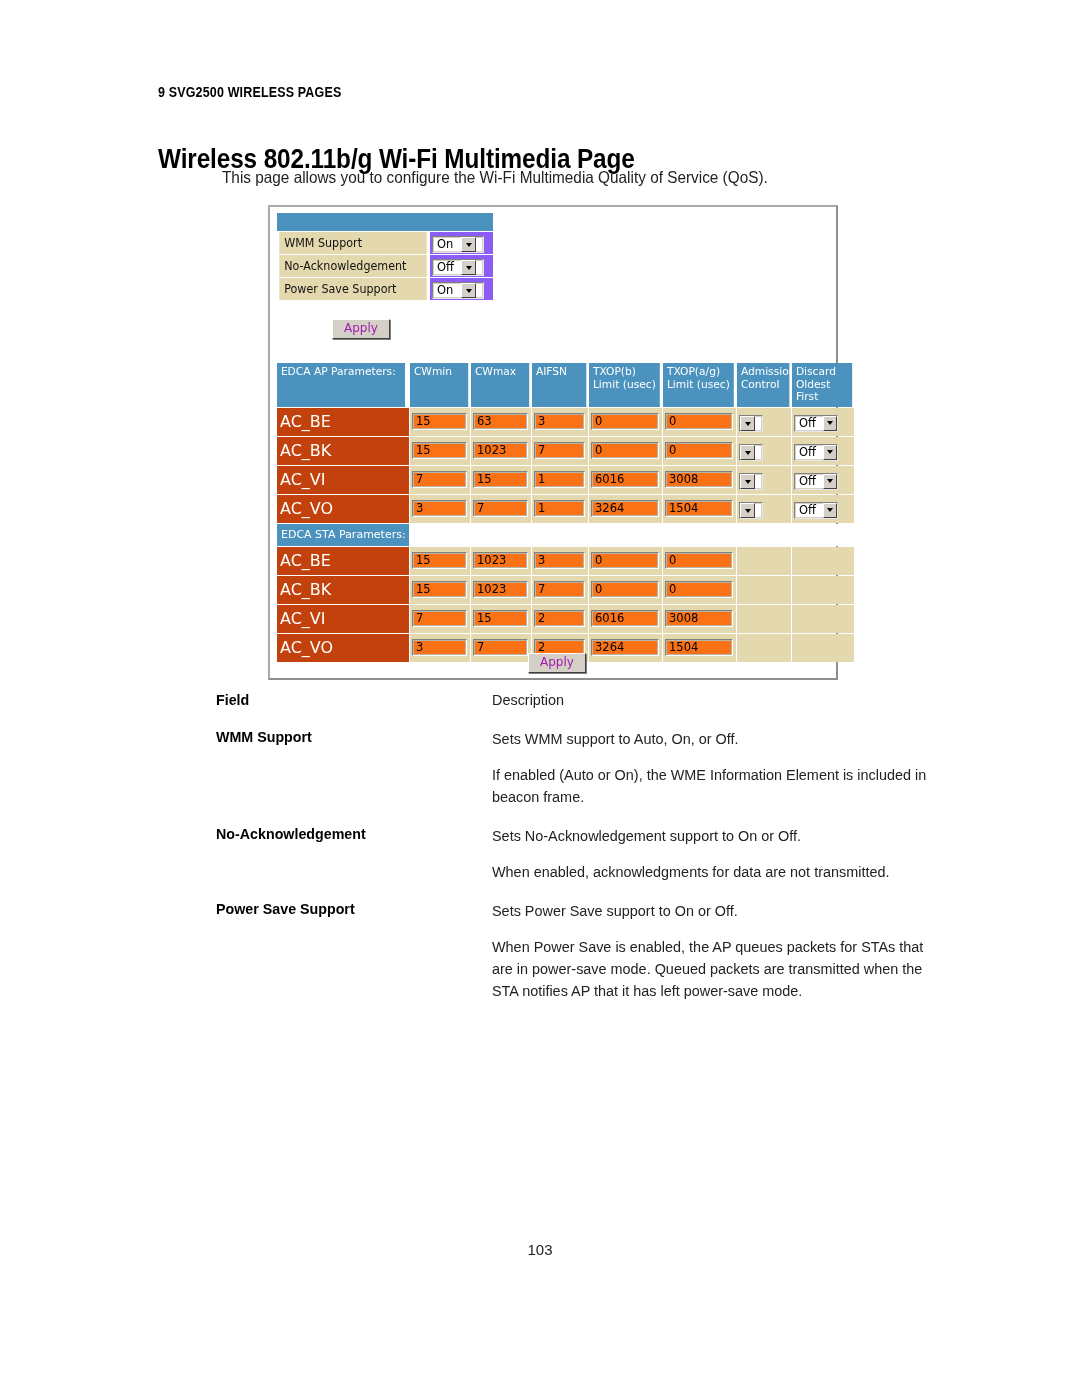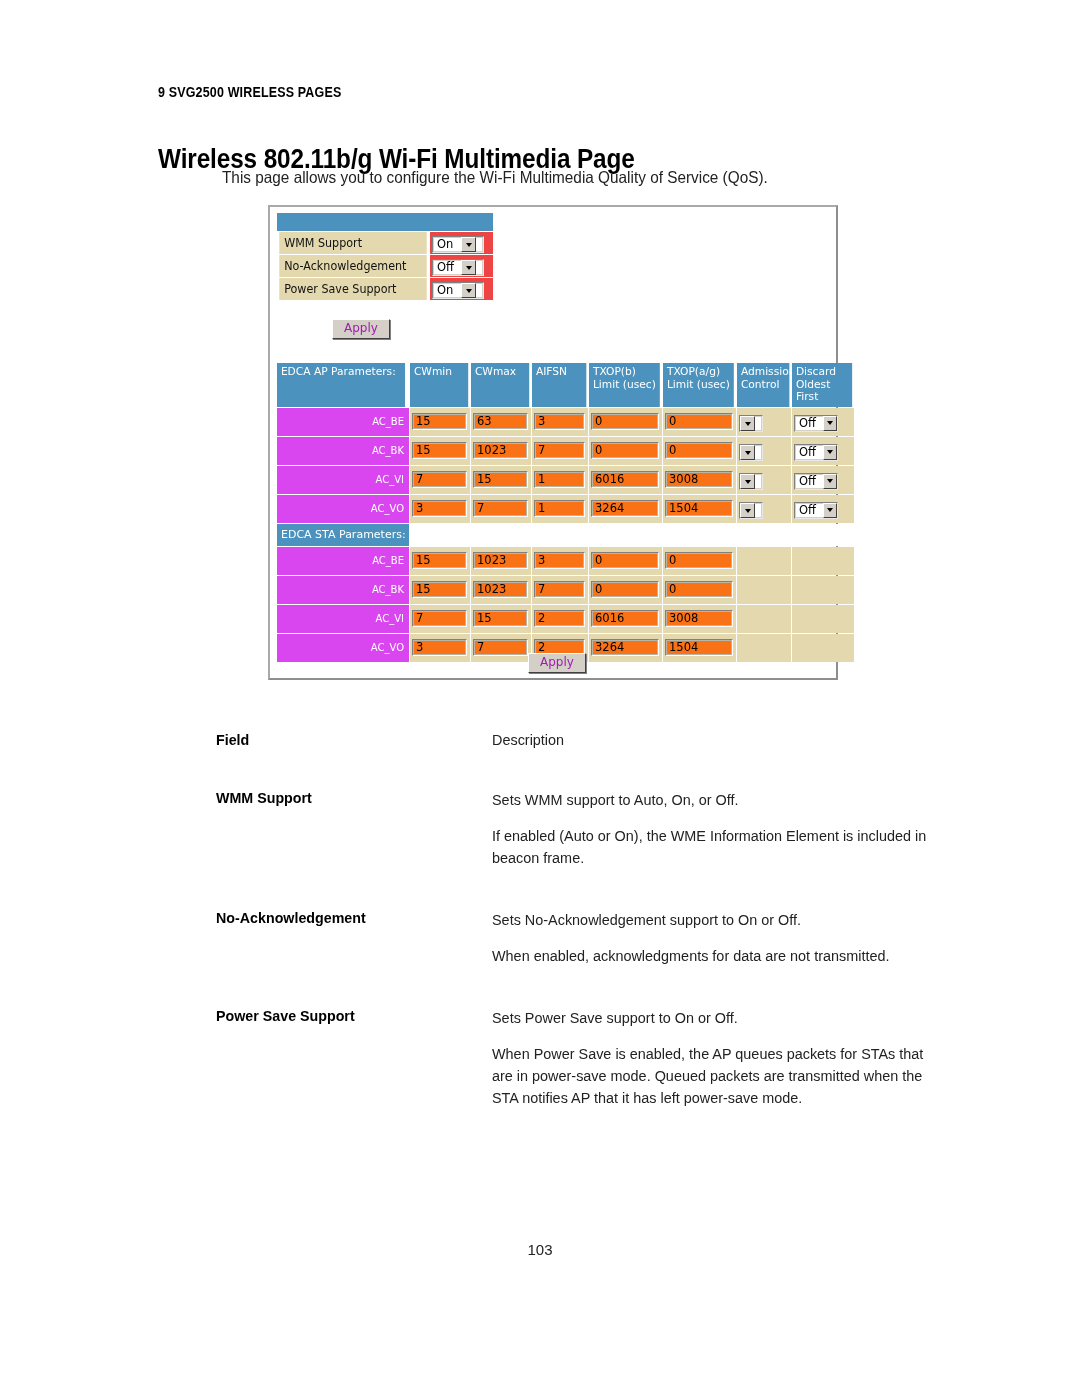--- a/index.html
+++ b/index.html
@@ -110,21 +110,21 @@
   .lbl {
     background: #e4d9ae;
     color: #111;
     font-size: 11.5px;
     height: 20px;
     padding: 0 5px 0 5px !important;
     white-space: nowrap;
     transform: scaleX(0.97);
   }
   .ctl {
-    background: #ef4444;
+    background: #8b5cf6;
     padding: 1px 3px 1px 2px !important;
     height: 20px;
     margin-left: 16px;
   }
 
   
   .wsel {
     display: inline-flex;
     align-items: stretch;
     background: #ffffff;
@@ -207,24 +207,24 @@
     background: #4b93be;
     color: #ffffff;
     font-size: 11px;
     line-height: 12.5px;
     padding: 3px 4px 3px 4px !important;
     vertical-align: top !important;
     transform: scaleX(0.97);
     transform-origin: left top;
   }
   .accell {
-    background: #d946ef;
+    background: #c2410c;
     color: #ffffff;
-    font-size: 10px;
-    text-align: right;
+    font-size: 16px;
+    text-align: left;
     padding: 3px 5px 3px 3px !important;
     height: 22px;
     white-space: nowrap;
   }
   .stahdr {
     background: #4b93be;
     color: #ffffff;
     font-size: 11px;
     text-align: center;
     padding: 2px 4px 2px 4px !important;
@@ -272,21 +272,20 @@
   
   .fieldtable {
     position: absolute;
     left: 216px;
     top: 691px;
     width: 760px;
   }
   .ft-row {
     display: flex;
     align-items: flex-start;
-    margin-top: 40px;
   }
   .ft-field {
     width: 276px;
     flex: 0 0 276px;
     font-size: 15.5px;
     font-weight: bold;
     color: #000;
     transform: scaleX(0.92);
     transform-origin: left top;
   }

